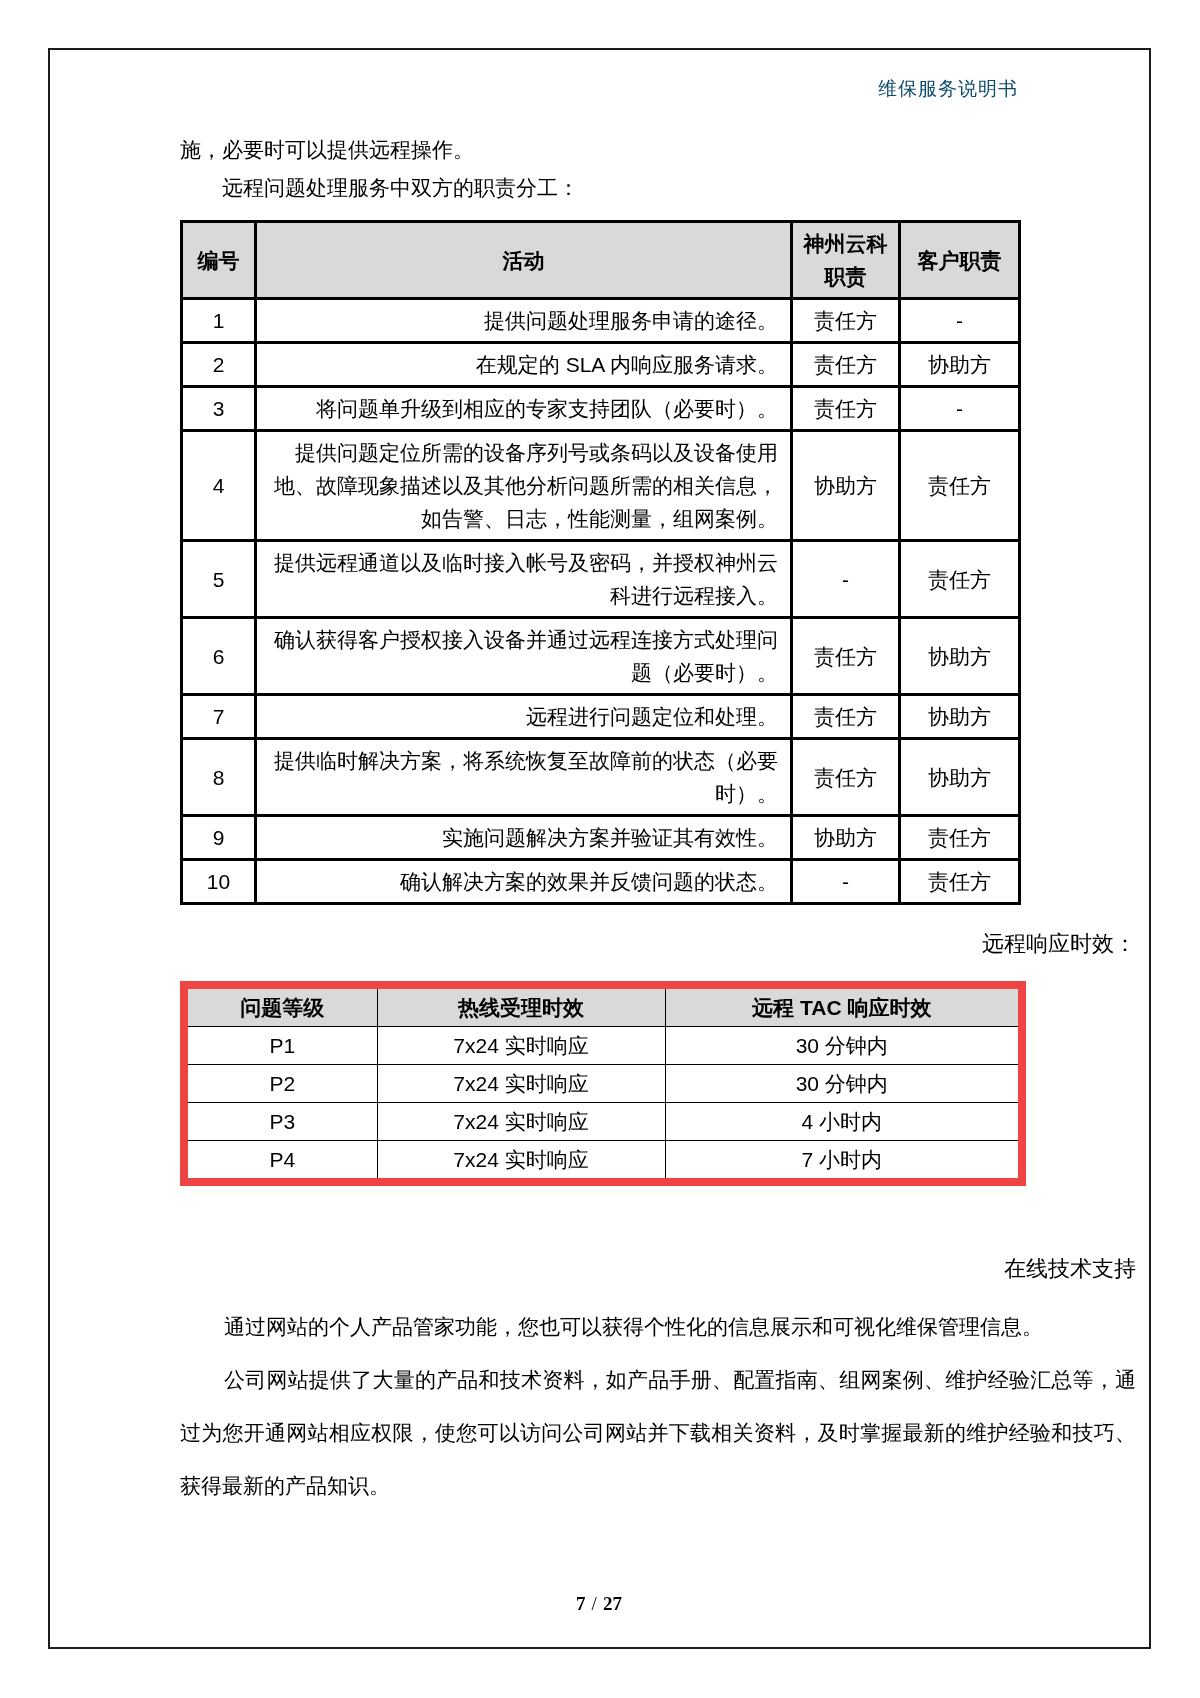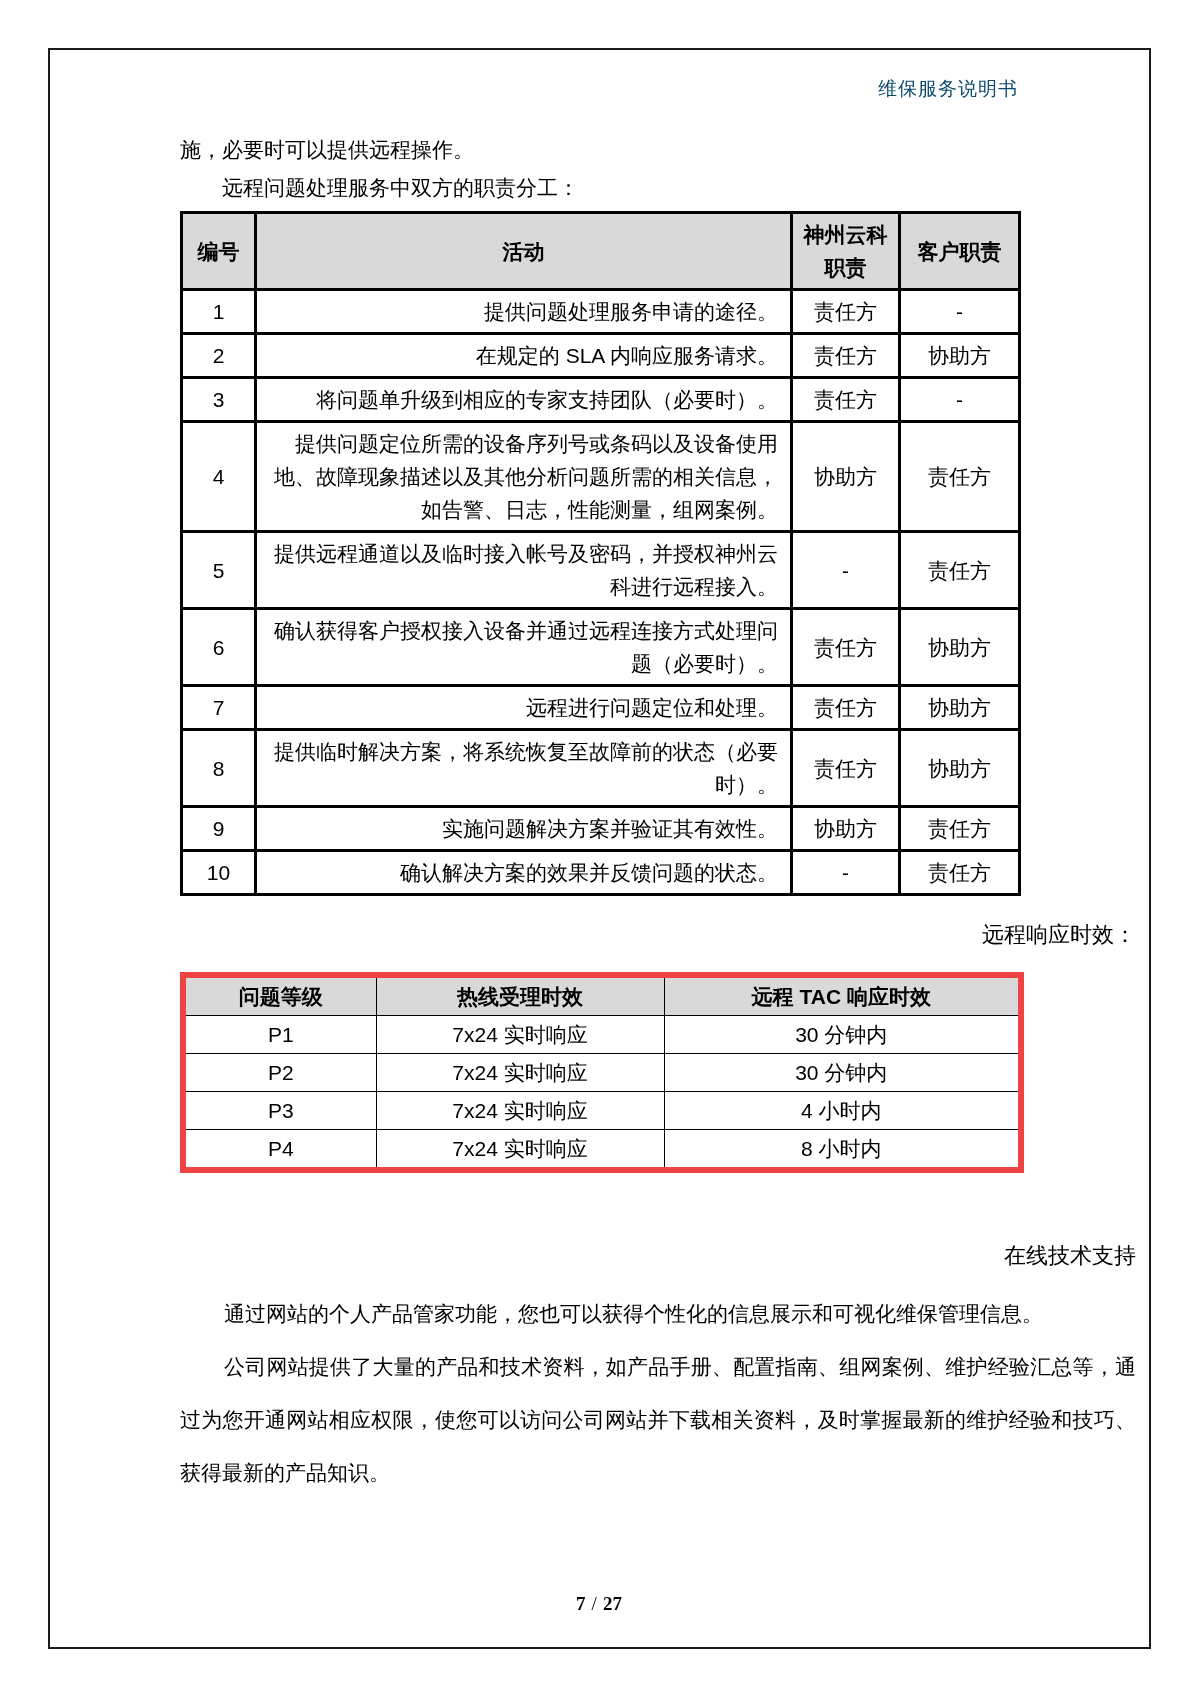--- a/index.html
+++ b/index.html
@@ -32,36 +32,36 @@
   .cont-line {
     margin:0; padding-top:138px;
     font-size:21px; line-height:24px;
   }
   .caption {
     margin:14px 0 0 0;
     text-indent:42px;
     font-size:21px; line-height:24px;
   }
   table { border-collapse:collapse; table-layout:fixed; }
-  .t1 { width:838px; margin-top:11px; }
+  .t1 { width:838px; margin-top:20px; }
   .t1 th, .t1 td {
     border:3px solid #000;
     font-size:21px; line-height:33px;
     word-break:break-all;
     text-align:right;
   }
   .t1 thead th {
     background:#d9d9d9;
     font-weight:bold;
     text-align:center;
     padding:4px 8px;
   }
   .t1 td { padding:4px 12px; }
   .t1 td.c-center { text-align:center; padding:4px 4px; }
-  .t2 { width:838px; margin-top:24px; border:6px solid #ef4444; }
+  .t2 { width:838px; margin-top:24px; border:8px solid #ef4444; }
   .t2 th, .t2 td {
     border:1px solid #000;
     font-size:21px; line-height:27px;
     text-align:center;
     padding:5px 4px;
   }
   .t2 thead th { background:#d9d9d9; font-weight:bold; }
   .sec-title {
     margin:26px 0 0 0;
     font-size:22px; line-height:26px;
@@ -205,21 +205,21 @@
         <td>30 分钟内</td>
       </tr>
       <tr>
         <td>P3</td>
         <td>7x24 实时响应</td>
         <td>4 小时内</td>
       </tr>
       <tr>
         <td>P4</td>
         <td>7x24 实时响应</td>
-        <td>8 小时内</td>
+        <td>7 小时内</td>
       </tr>
     </tbody>
   </table>
 
   <p class="sec-title online">在线技术支持</p>
 
   <p class="body-para">通过网站的个人产品管家功能，您也可以获得个性化的信息展示和可视化维保管理信息。</p>
   <p class="body-para">公司网站提供了大量的产品和技术资料，如产品手册、配置指南、组网案例、维护经验汇总等，通过为您开通网站相应权限，使您可以访问公司网站并下载相关资料，及时掌握最新的维护经验和技巧、获得最新的产品知识。</p>
 
 </div>

